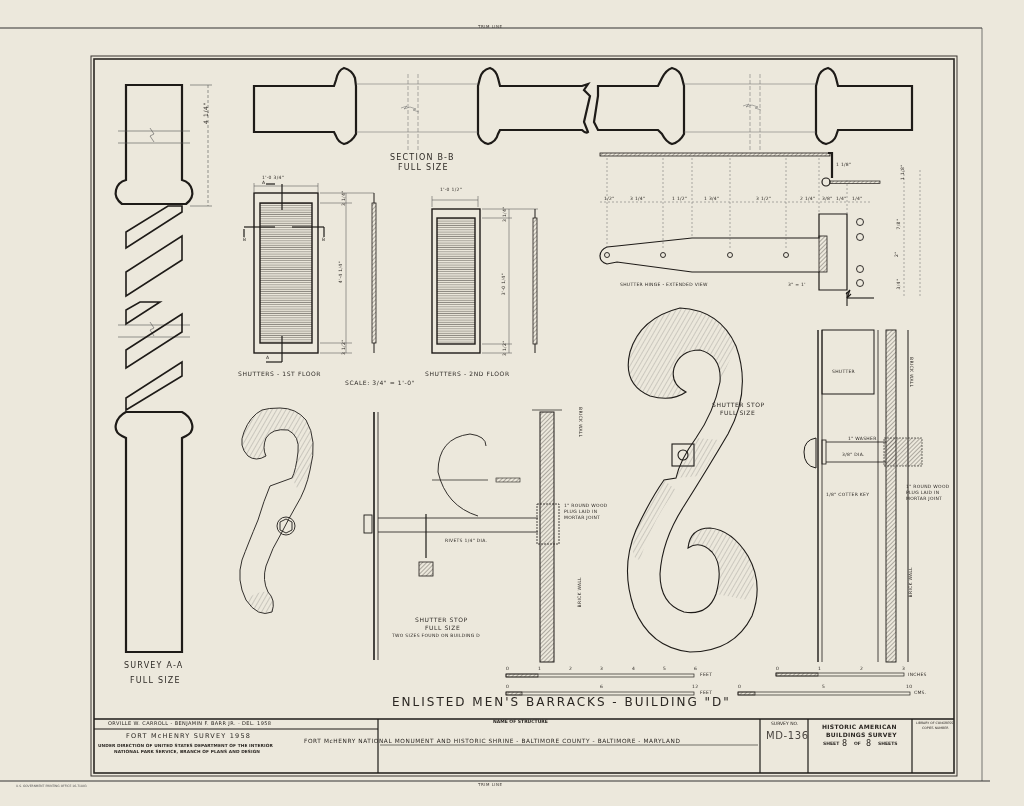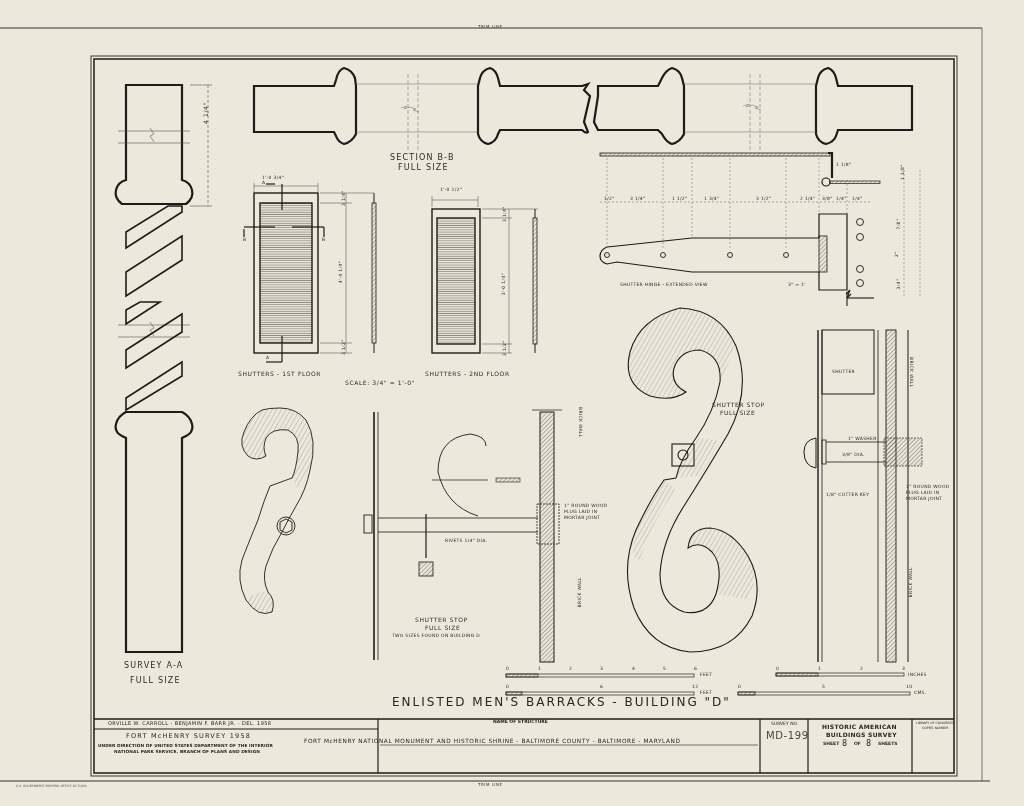--- a/index.html
+++ b/index.html
@@ -343,21 +343,21 @@
   <div class="tb-text" style="left:108px;top:721px;font-size:5px;letter-spacing:0.4px">ORVILLE W. CARROLL  -  BENJAMIN F. BARR JR.  -  DEL. 1958</div>
   <div class="tb-text" style="left:126px;top:733px;font-size:6.5px;letter-spacing:1.2px">FORT McHENRY SURVEY 1958</div>
   <div class="tb-text" style="left:98px;top:744px;font-size:4.3px;font-weight:bold;letter-spacing:0.1px">UNDER DIRECTION OF UNITED STATES DEPARTMENT OF THE INTERIOR</div>
   <div class="tb-text" style="left:114px;top:750px;font-size:4.3px;font-weight:bold;letter-spacing:0.1px">NATIONAL PARK SERVICE, BRANCH OF PLANS AND DESIGN</div>
 
   <div class="tb-text" style="left:493px;top:720px;font-size:4.5px;font-weight:bold">NAME OF STRUCTURE</div>
   <div class="tb-text" style="left:392px;top:696px;font-size:12px;letter-spacing:2px">ENLISTED MEN'S BARRACKS - BUILDING "D"</div>
   <div class="tb-text" style="left:304px;top:739px;font-size:5.8px;letter-spacing:0.6px">FORT McHENRY NATIONAL MONUMENT AND HISTORIC SHRINE  -  BALTIMORE COUNTY  -  BALTIMORE  -  MARYLAND</div>
 
   <div class="tb-text" style="left:771px;top:722px;font-size:4.5px">SURVEY NO.</div>
-  <div class="tb-text" style="left:766px;top:731px;font-size:10px;letter-spacing:0.6px;color:#4a4540">MD-199</div>
+  <div class="tb-text" style="left:766px;top:731px;font-size:10px;letter-spacing:0.6px;color:#4a4540">MD-136</div>
 
   <div class="tb-text" style="left:822px;top:724px;font-size:6px;font-weight:bold;letter-spacing:0.3px">HISTORIC AMERICAN</div>
   <div class="tb-text" style="left:826px;top:732px;font-size:6px;font-weight:bold;letter-spacing:0.3px">BUILDINGS SURVEY</div>
   <div class="tb-text" style="left:823px;top:742px;font-size:4.5px;font-weight:bold">SHEET</div>
   <div class="tb-text" style="left:842px;top:740px;font-size:8px">8</div>
   <div class="tb-text" style="left:854px;top:742px;font-size:4.5px;font-weight:bold">OF</div>
   <div class="tb-text" style="left:866px;top:740px;font-size:8px">8</div>
   <div class="tb-text" style="left:878px;top:742px;font-size:4.5px;font-weight:bold">SHEETS</div>
 
   <div class="tb-text" style="left:916px;top:722px;font-size:3.2px">LIBRARY OF CONGRESS</div>

